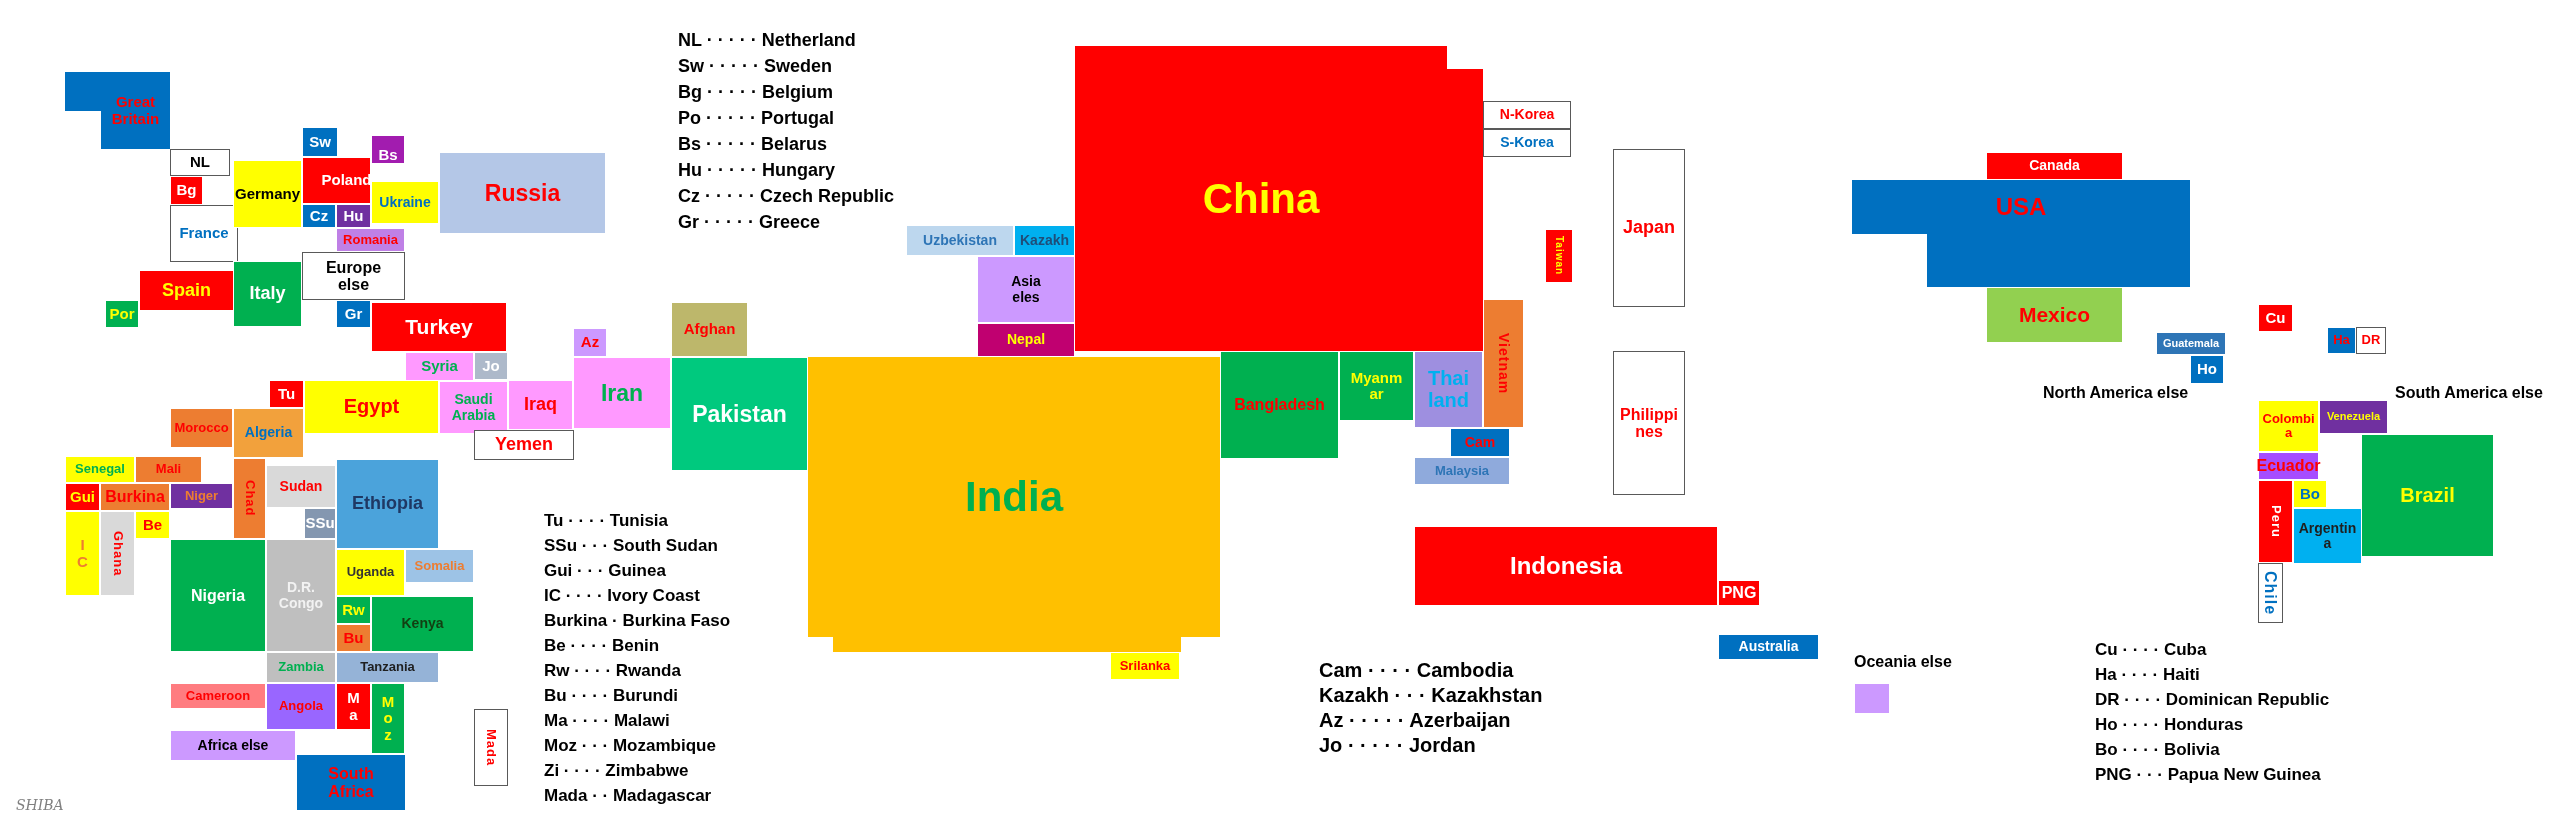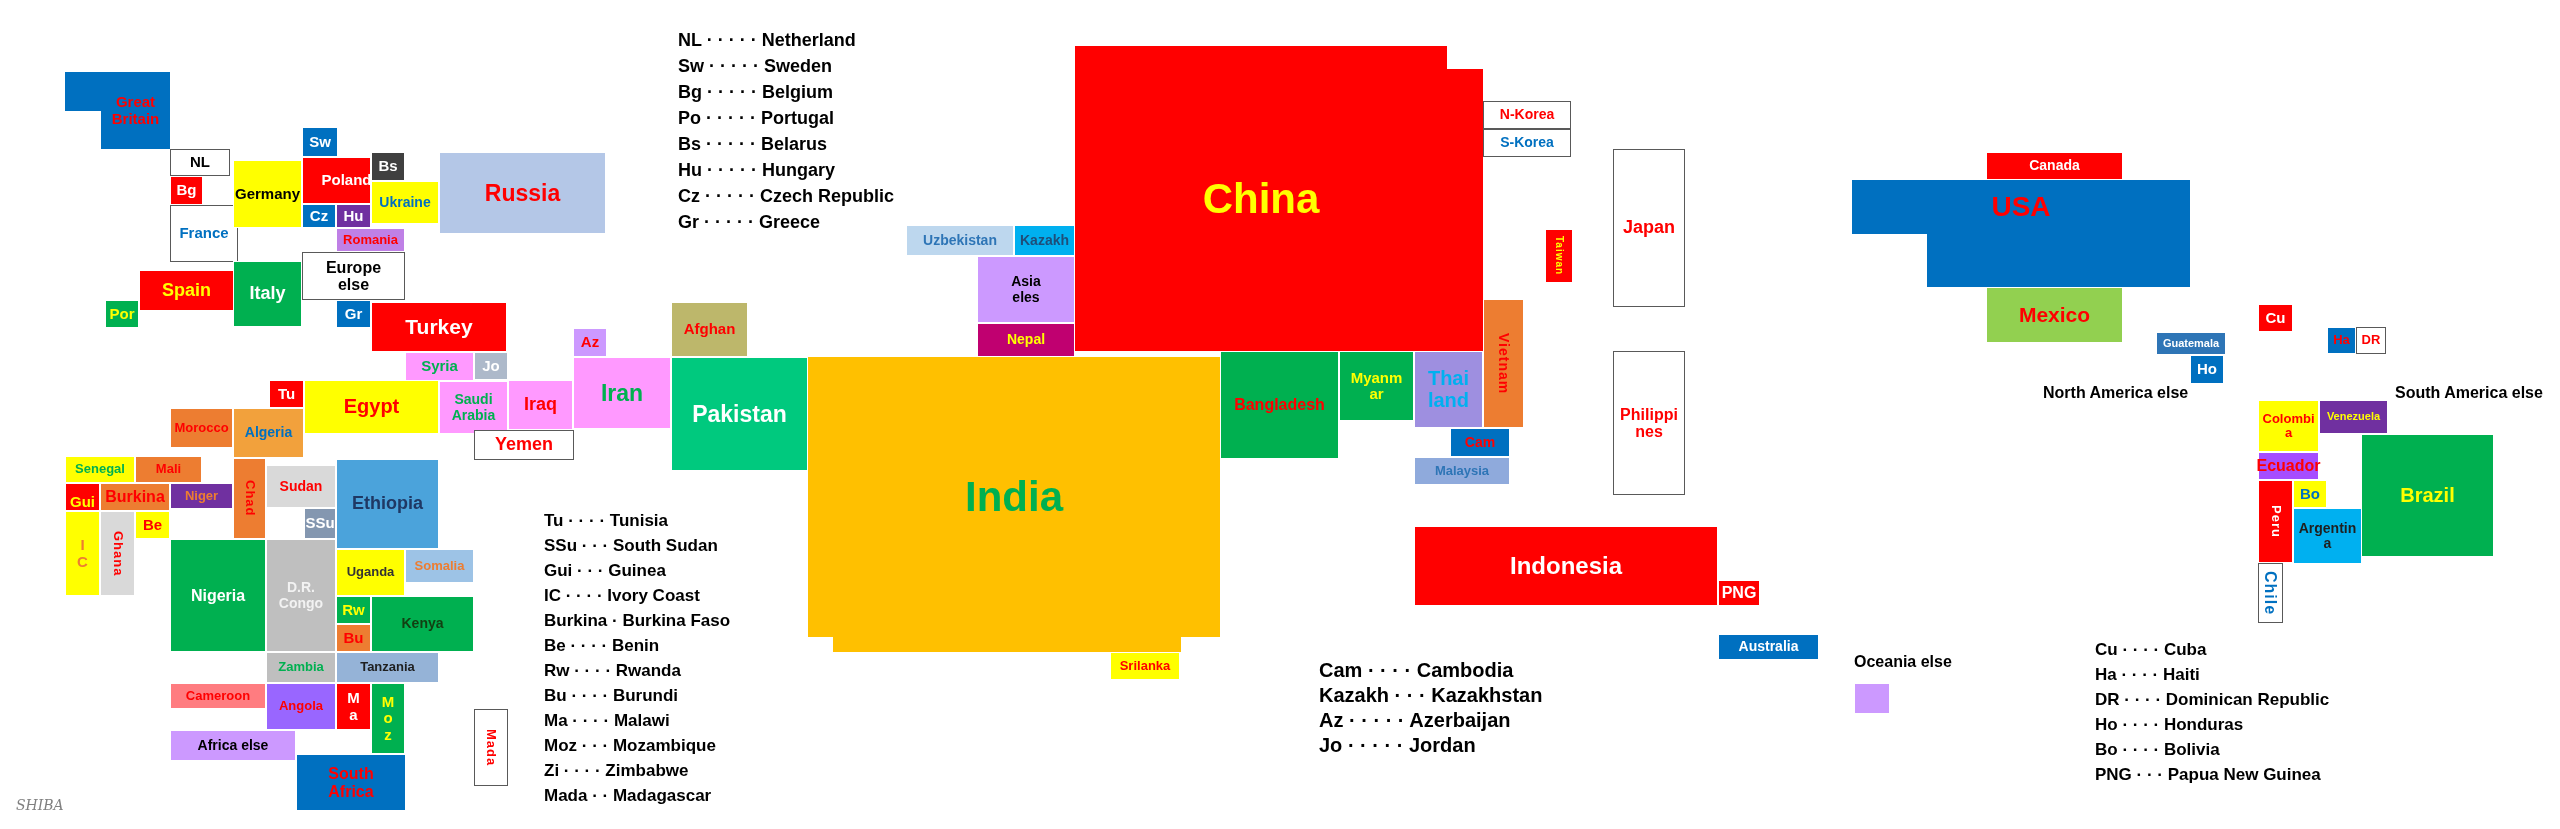--- a/index.html
+++ b/index.html
@@ -6,21 +6,21 @@
   .canvas{position:relative;width:2560px;height:829px;background:#ffffff;
           font-family:"Liberation Sans",sans-serif;overflow:hidden;}
   .tile{position:absolute;box-sizing:border-box;display:flex;align-items:center;justify-content:center;
         text-align:center;font-weight:bold;font-size:15px;line-height:1.08;border:1px solid #ffffff;}
   .tile .lbl{white-space:pre-line;}
   .white-tile{border:1px solid #595959;background:#fff;}
   .joined{border:none;}
   .vert .lbl{writing-mode:vertical-rl;letter-spacing:1px;white-space:nowrap;}
   .f10{font-size:10px}.f11{font-size:11px}.f12{font-size:16px}.f13{font-size:13px}.f14{font-size:14px}
   .f16{font-size:16px}.f18{font-size:18px}.f20{font-size:20px}.f21{font-size:21px}.f23{font-size:23px}
-  .f24{font-size:24px}.f26{font-size:28px}.f42{font-size:42px}
+  .f24{font-size:24px}.f26{font-size:24px}.f42{font-size:42px}
   .legend{position:absolute;font-weight:bold;color:#000;}
   .legend-line{white-space:pre;}
   .legend-eu .legend-line{line-height:26px;font-size:18px;}
   .legend-af .legend-line{line-height:25px;font-size:17px;}
   .legend-as .legend-line{line-height:25px;font-size:20px;}
   .legend-am .legend-line{line-height:25px;font-size:17px;}
   .free-label{position:absolute;font-weight:bold;color:#000;font-size:16px;white-space:pre;}
   .signature{position:absolute;left:16px;top:797px;font-family:"DejaVu Serif",serif;
              font-style:italic;color:#808080;font-size:14px;}
 </style>
@@ -45,21 +45,21 @@
     </div>
   <div class="tile" style="left: 233px; top: 160px; width: 69px; height: 68px; background: rgb(255, 255, 0); color: rgb(0, 0, 0);">
       <span class="lbl">Germany</span>
     </div>
   <div class="tile" style="left: 302px; top: 127px; width: 36px; height: 30px; background: rgb(0, 112, 192); color: rgb(255, 255, 255); text-align: right;">
       <span class="lbl">Sw</span>
     </div>
   <div class="tile" style="left: 302px; top: 157px; width: 69px; height: 47px; background: rgb(255, 0, 0); color: rgb(255, 255, 255); padding-left: 20px;">
       <span class="lbl">Poland</span>
     </div>
-  <div class="tile" style="left: 371px; top: 152px; width: 34px; height: 29px; background: #404040; color: rgb(255, 255, 255);">
+  <div class="tile" style="left: 371px; top: 135px; width: 34px; height: 29px; background: #a21caf; color: rgb(255, 255, 255); align-items: flex-end;">
       <span class="lbl">Bs</span>
     </div>
   <div class="tile f14" style="left: 371px; top: 181px; width: 68px; height: 43px; background: rgb(255, 255, 0); color: rgb(0, 112, 192);">
       <span class="lbl">Ukraine</span>
     </div>
   <div class="tile f23" style="left: 439px; top: 152px; width: 167px; height: 82px; background: rgb(180, 199, 231); color: rgb(255, 0, 0);">
       <span class="lbl">Russia</span>
     </div>
   <div class="tile" style="left: 302px; top: 204px; width: 34px; height: 24px; background: rgb(0, 112, 192); color: rgb(255, 255, 255);">
       <span class="lbl">Cz</span>
@@ -136,21 +136,21 @@
     </div>
   <div class="tile f13" style="left: 135px; top: 456px; width: 67px; height: 27px; background: rgb(237, 125, 49); color: rgb(255, 0, 0);">
       <span class="lbl">Mali</span>
     </div>
   <div class="tile vert f13" style="left: 233px; top: 458px; width: 33px; height: 81px; background: rgb(237, 125, 49); color: rgb(255, 0, 0);">
       <span class="lbl">Chad</span>
     </div>
   <div class="tile f13" style="left: 170px; top: 483px; width: 63px; height: 26px; background: rgb(112, 48, 160); color: rgb(237, 125, 49);">
       <span class="lbl">Niger</span>
     </div>
-  <div class="tile" style="left: 65px; top: 483px; width: 35px; height: 28px; background: rgb(255, 0, 0); color: rgb(255, 255, 0); align-items: flex-end;">
+  <div class="tile" style="left: 65px; top: 483px; width: 35px; height: 28px; background: rgb(255, 0, 0); color: rgb(255, 255, 0);">
       <span class="lbl">Gui</span>
     </div>
   <div class="tile f12" style="left: 100px; top: 483px; width: 70px; height: 28px; background: rgb(237, 125, 49); color: rgb(255, 0, 0);">
       <span class="lbl">Burkina</span>
     </div>
   <div class="tile" style="left: 135px; top: 511px; width: 35px; height: 28px; background: rgb(255, 255, 0); color: rgb(255, 0, 0);">
       <span class="lbl">Be</span>
     </div>
   <div class="tile" style="left: 65px; top: 511px; width: 35px; height: 85px; background: rgb(255, 255, 0); color: rgb(237, 125, 49);">
       <span class="lbl">I

